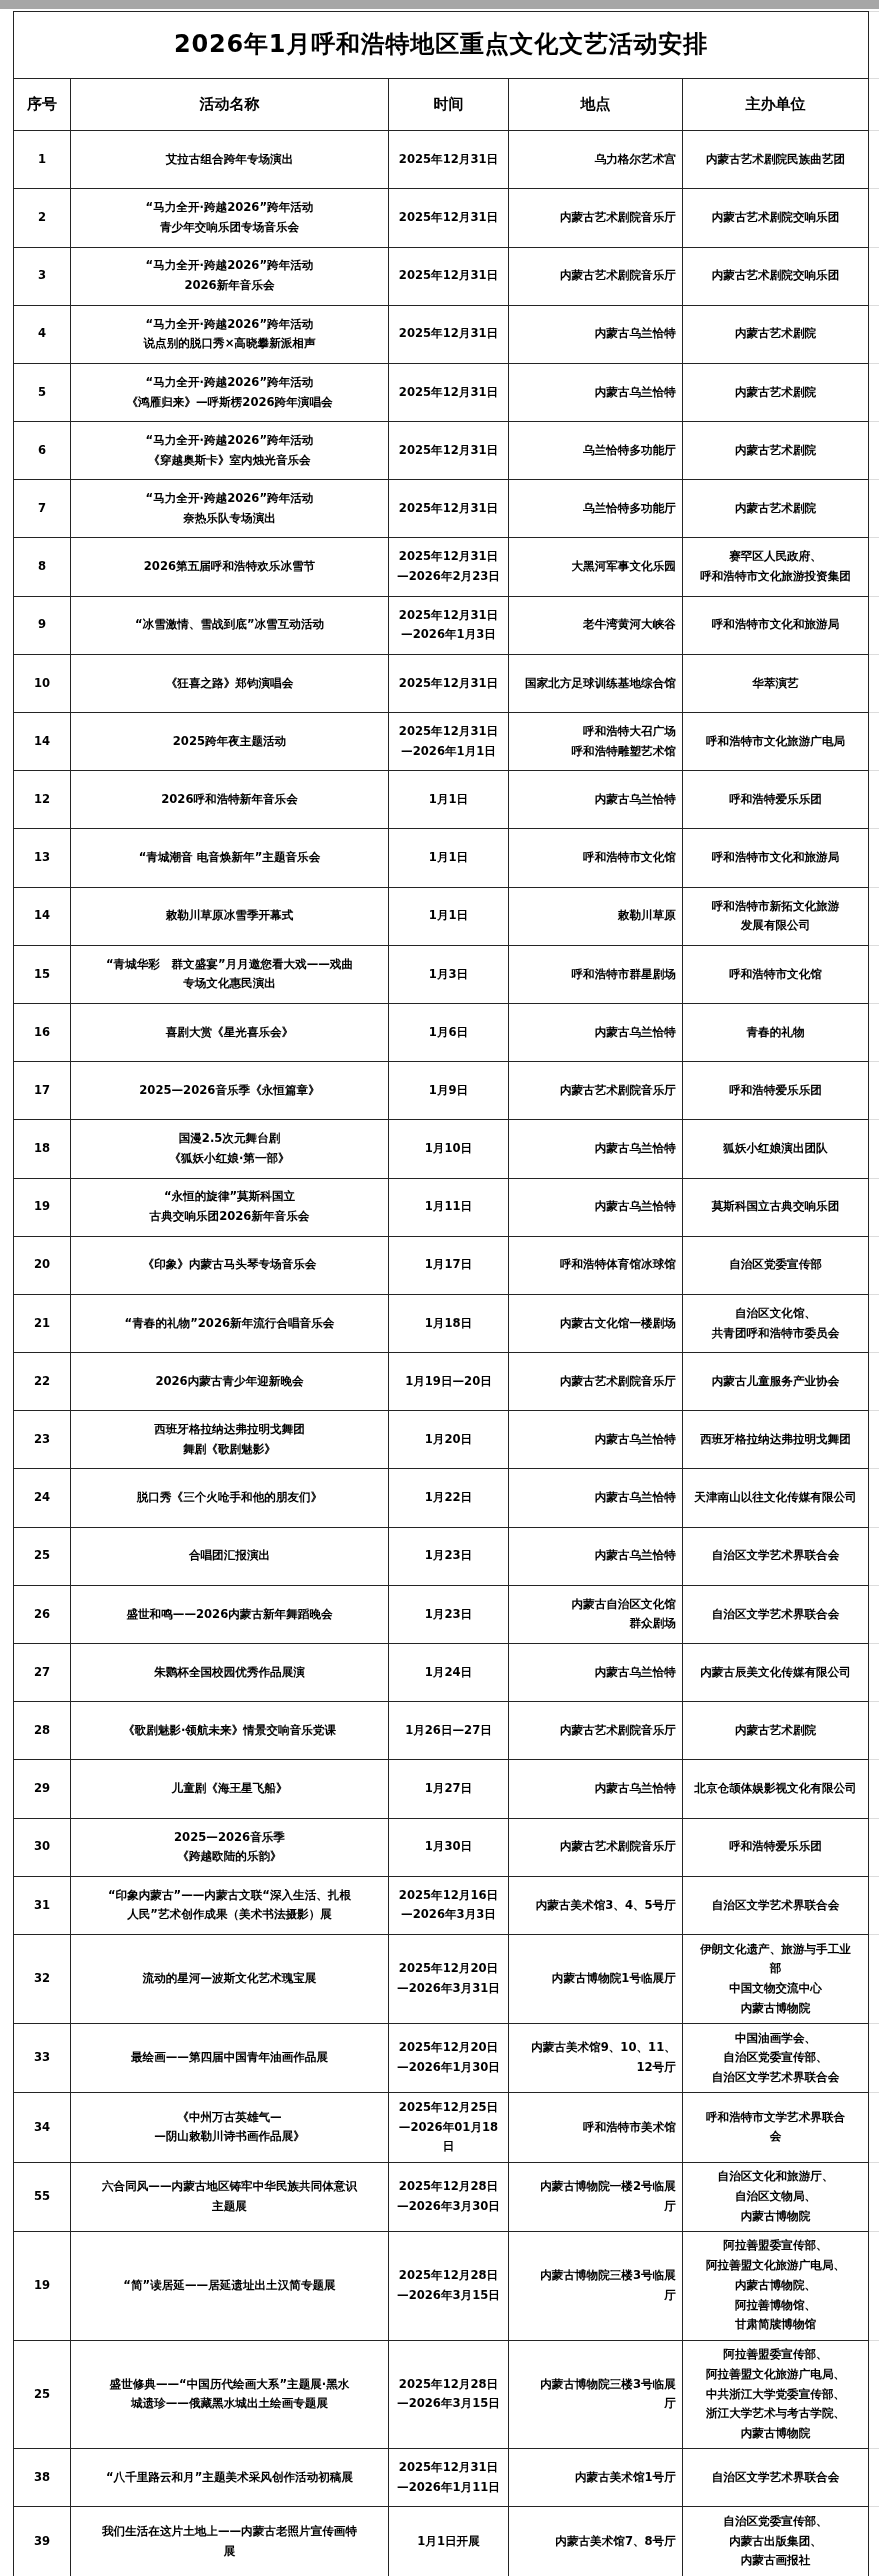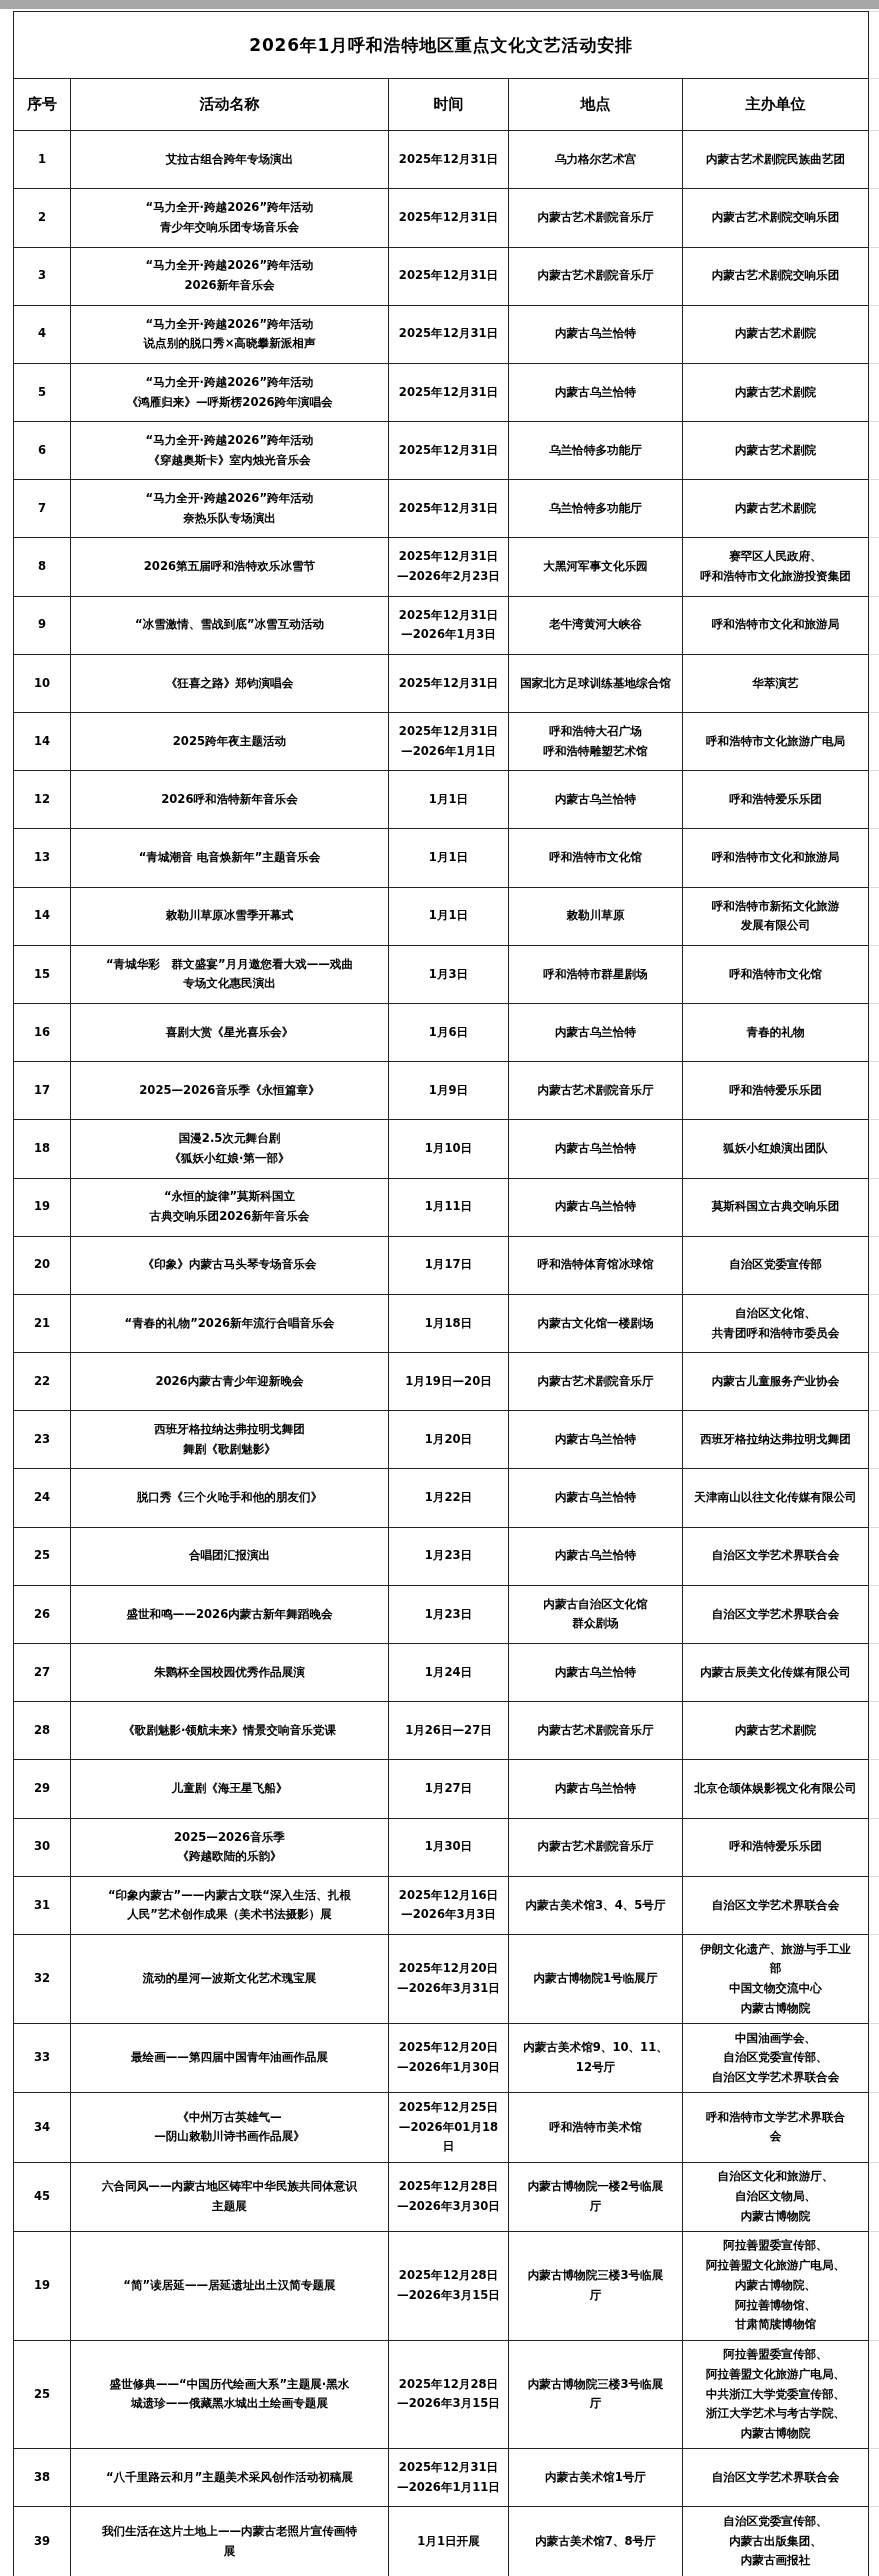--- a/index.html
+++ b/index.html
@@ -27,28 +27,28 @@
     padding: 4.6px 6.2px;
     text-align: center;
     vertical-align: middle;
     font-size: 11.6px;
     line-height: 1.7;
     white-space: pre-line;
     word-break: break-all;
     overflow: hidden;
   }
   .title-cell {
-    font-size: 17px;
+    font-size: 24px;
     height: 57px;
     letter-spacing: 0.8px;
     line-height: 1.2;
   }
   tr.header-row th { height: 42px; font-size: 15px; }
   tbody td { height: 48px; }
-  td.c-location { position: relative; }
+  td.c-location { position: relative; text-align: right; }
   .gutter {
     border: 0.8px solid #dcdcdc;
     border-left: none;
     background: #ffffff;
     padding: 0;
   }
 </style>
 </head>
 <body>
 
@@ -376,21 +376,21 @@
     <td class="c-name">《中州万古英雄气—
 —阴山敕勒川诗书画作品展》</td>
     <td class="c-time">2025年12月25日
 —2026年01月18日</td>
     <td class="c-location">呼和浩特市美术馆</td>
     <td class="c-organizer">呼和浩特市文学艺术界联合
 会</td>
     <td class="gutter"></td>
   </tr>
       <tr>
-    <td class="c-no">45</td>
+    <td class="c-no">55</td>
     <td class="c-name">六合同风——内蒙古地区铸牢中华民族共同体意识
 主题展</td>
     <td class="c-time">2025年12月28日
 —2026年3月30日</td>
     <td class="c-location">内蒙古博物院一楼2号临展
 厅</td>
     <td class="c-organizer">自治区文化和旅游厅、
 自治区文物局、
 内蒙古博物院</td>
     <td class="gutter"></td>

